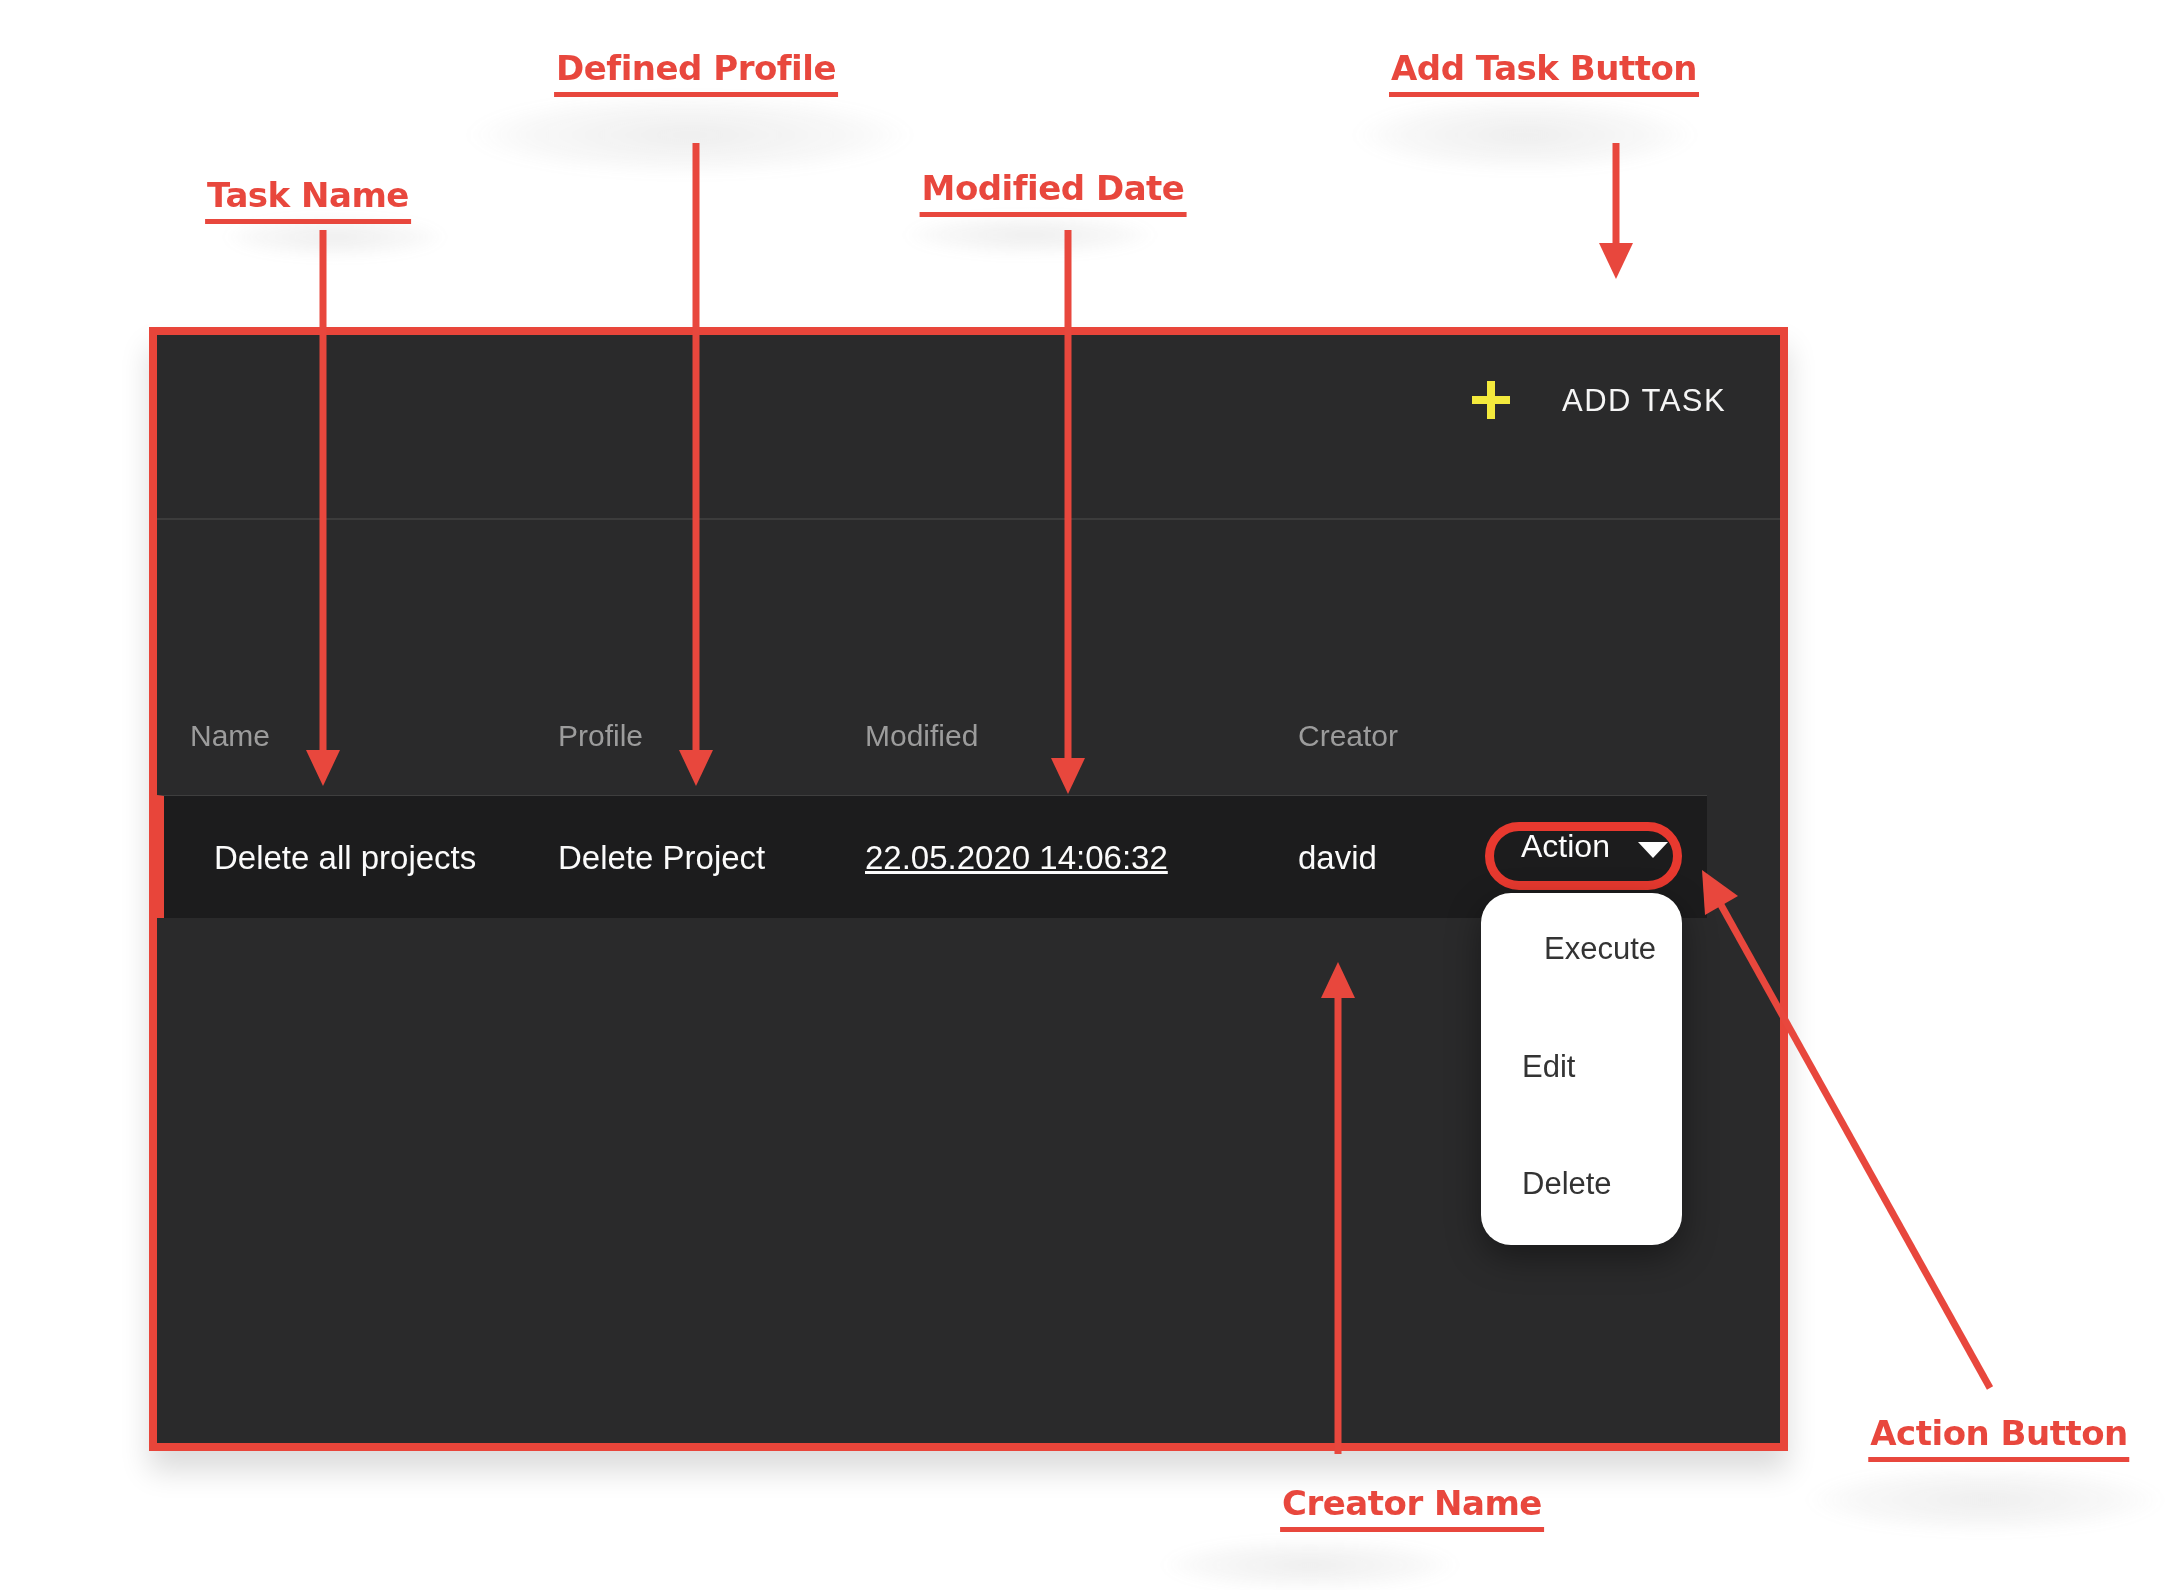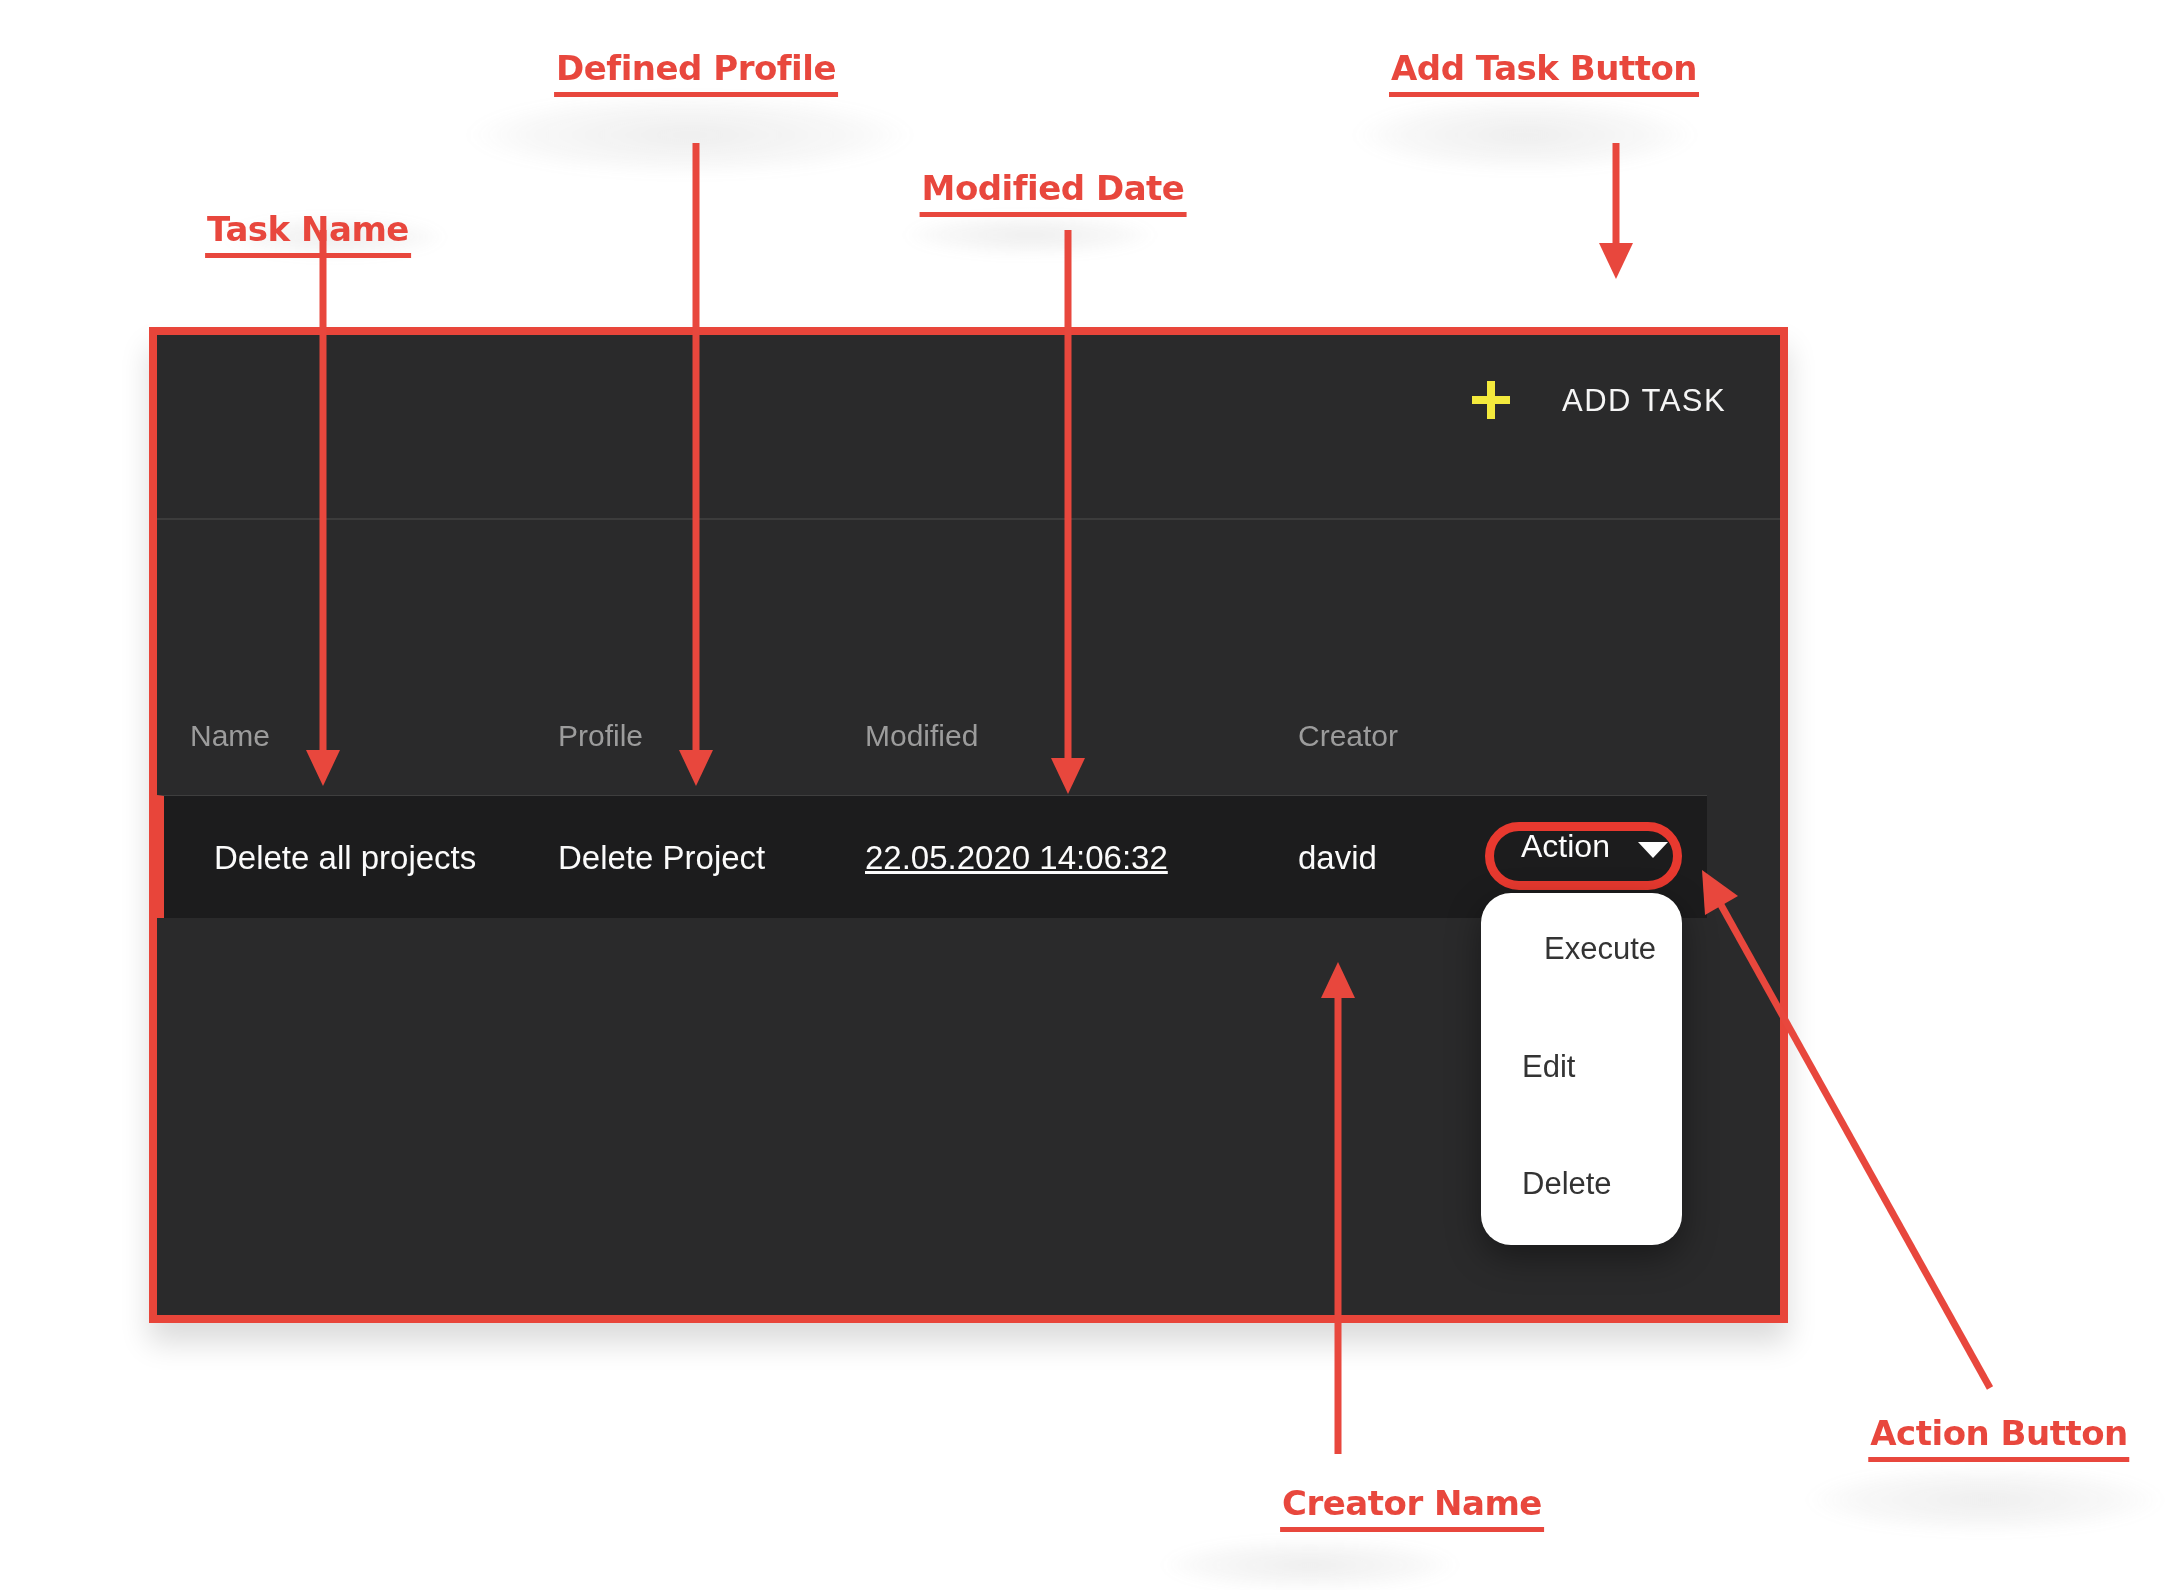--- a/index.html
+++ b/index.html
@@ -27,21 +27,21 @@
     font-family:"DejaVu Sans",sans-serif;font-weight:bold;font-size:34px;
     color:var(--annotation-red);letter-spacing:-0.5px;white-space:nowrap;
     border-bottom:5px solid var(--annotation-red);padding:0 2px 4px 2px;}
 
   
   .overlay{position:absolute;left:0;top:0;width:2180px;height:1590px;pointer-events:none;}
   .overlay line{stroke:var(--annotation-red);stroke-width:7;}
   .overlay polygon{fill:var(--annotation-red);}
 
   
-  .panel{position:absolute;left:149px;top:327px;width:1639px;height:996px;
+  .panel{position:absolute;left:149px;top:327px;width:1639px;height:1124px;
     background:var(--panel-bg);border:8px solid var(--panel-border-red);
     box-shadow:0 20px 28px rgba(0,0,0,0.14);}
   .panel *{position:absolute;}
 
   .add-task{left:1310px;top:30px;width:290px;height:70px;cursor:pointer;}
   .plus{left:5px;top:16px;width:38px;height:38px;}
   .plus::before{content:"";position:absolute;left:0;top:15px;width:38px;height:8px;background:var(--accent-yellow);}
   .plus::after{content:"";position:absolute;left:15px;top:0;width:8px;height:38px;background:var(--accent-yellow);}
   .add-task-label{left:95px;top:18px;color:#f5f5f5;font-size:31px;letter-spacing:1.5px;white-space:nowrap;}
 
@@ -129,18 +129,18 @@
 
     <line x1="1338" y1="1454" x2="1338" y2="997"></line>
     <polygon points="1321,998 1355,998 1338,962"></polygon>
 
     <line x1="1990" y1="1388" x2="1721" y2="905"></line>
     <polygon points="1702,870 1738,896 1705,915"></polygon>
   </svg>
 
   <div class="ann" style="left:696px;top:48px;">Defined Profile</div>
   <div class="ann" style="left:1544px;top:48px;">Add Task Button</div>
-  <div class="ann" style="left:308px;top:175px;margin-top:34px;">Task Name</div>
+  <div class="ann" style="left:308px;top:175px;">Task Name</div>
   <div class="ann" style="left:1053px;top:168px;">Modified Date</div>
   <div class="ann" style="left:1412px;top:1483px;">Creator Name</div>
   <div class="ann" style="left:1961px;top:1413px;margin-left:38px;">Action Button</div>
 
 </div>
 
 </body></html>

